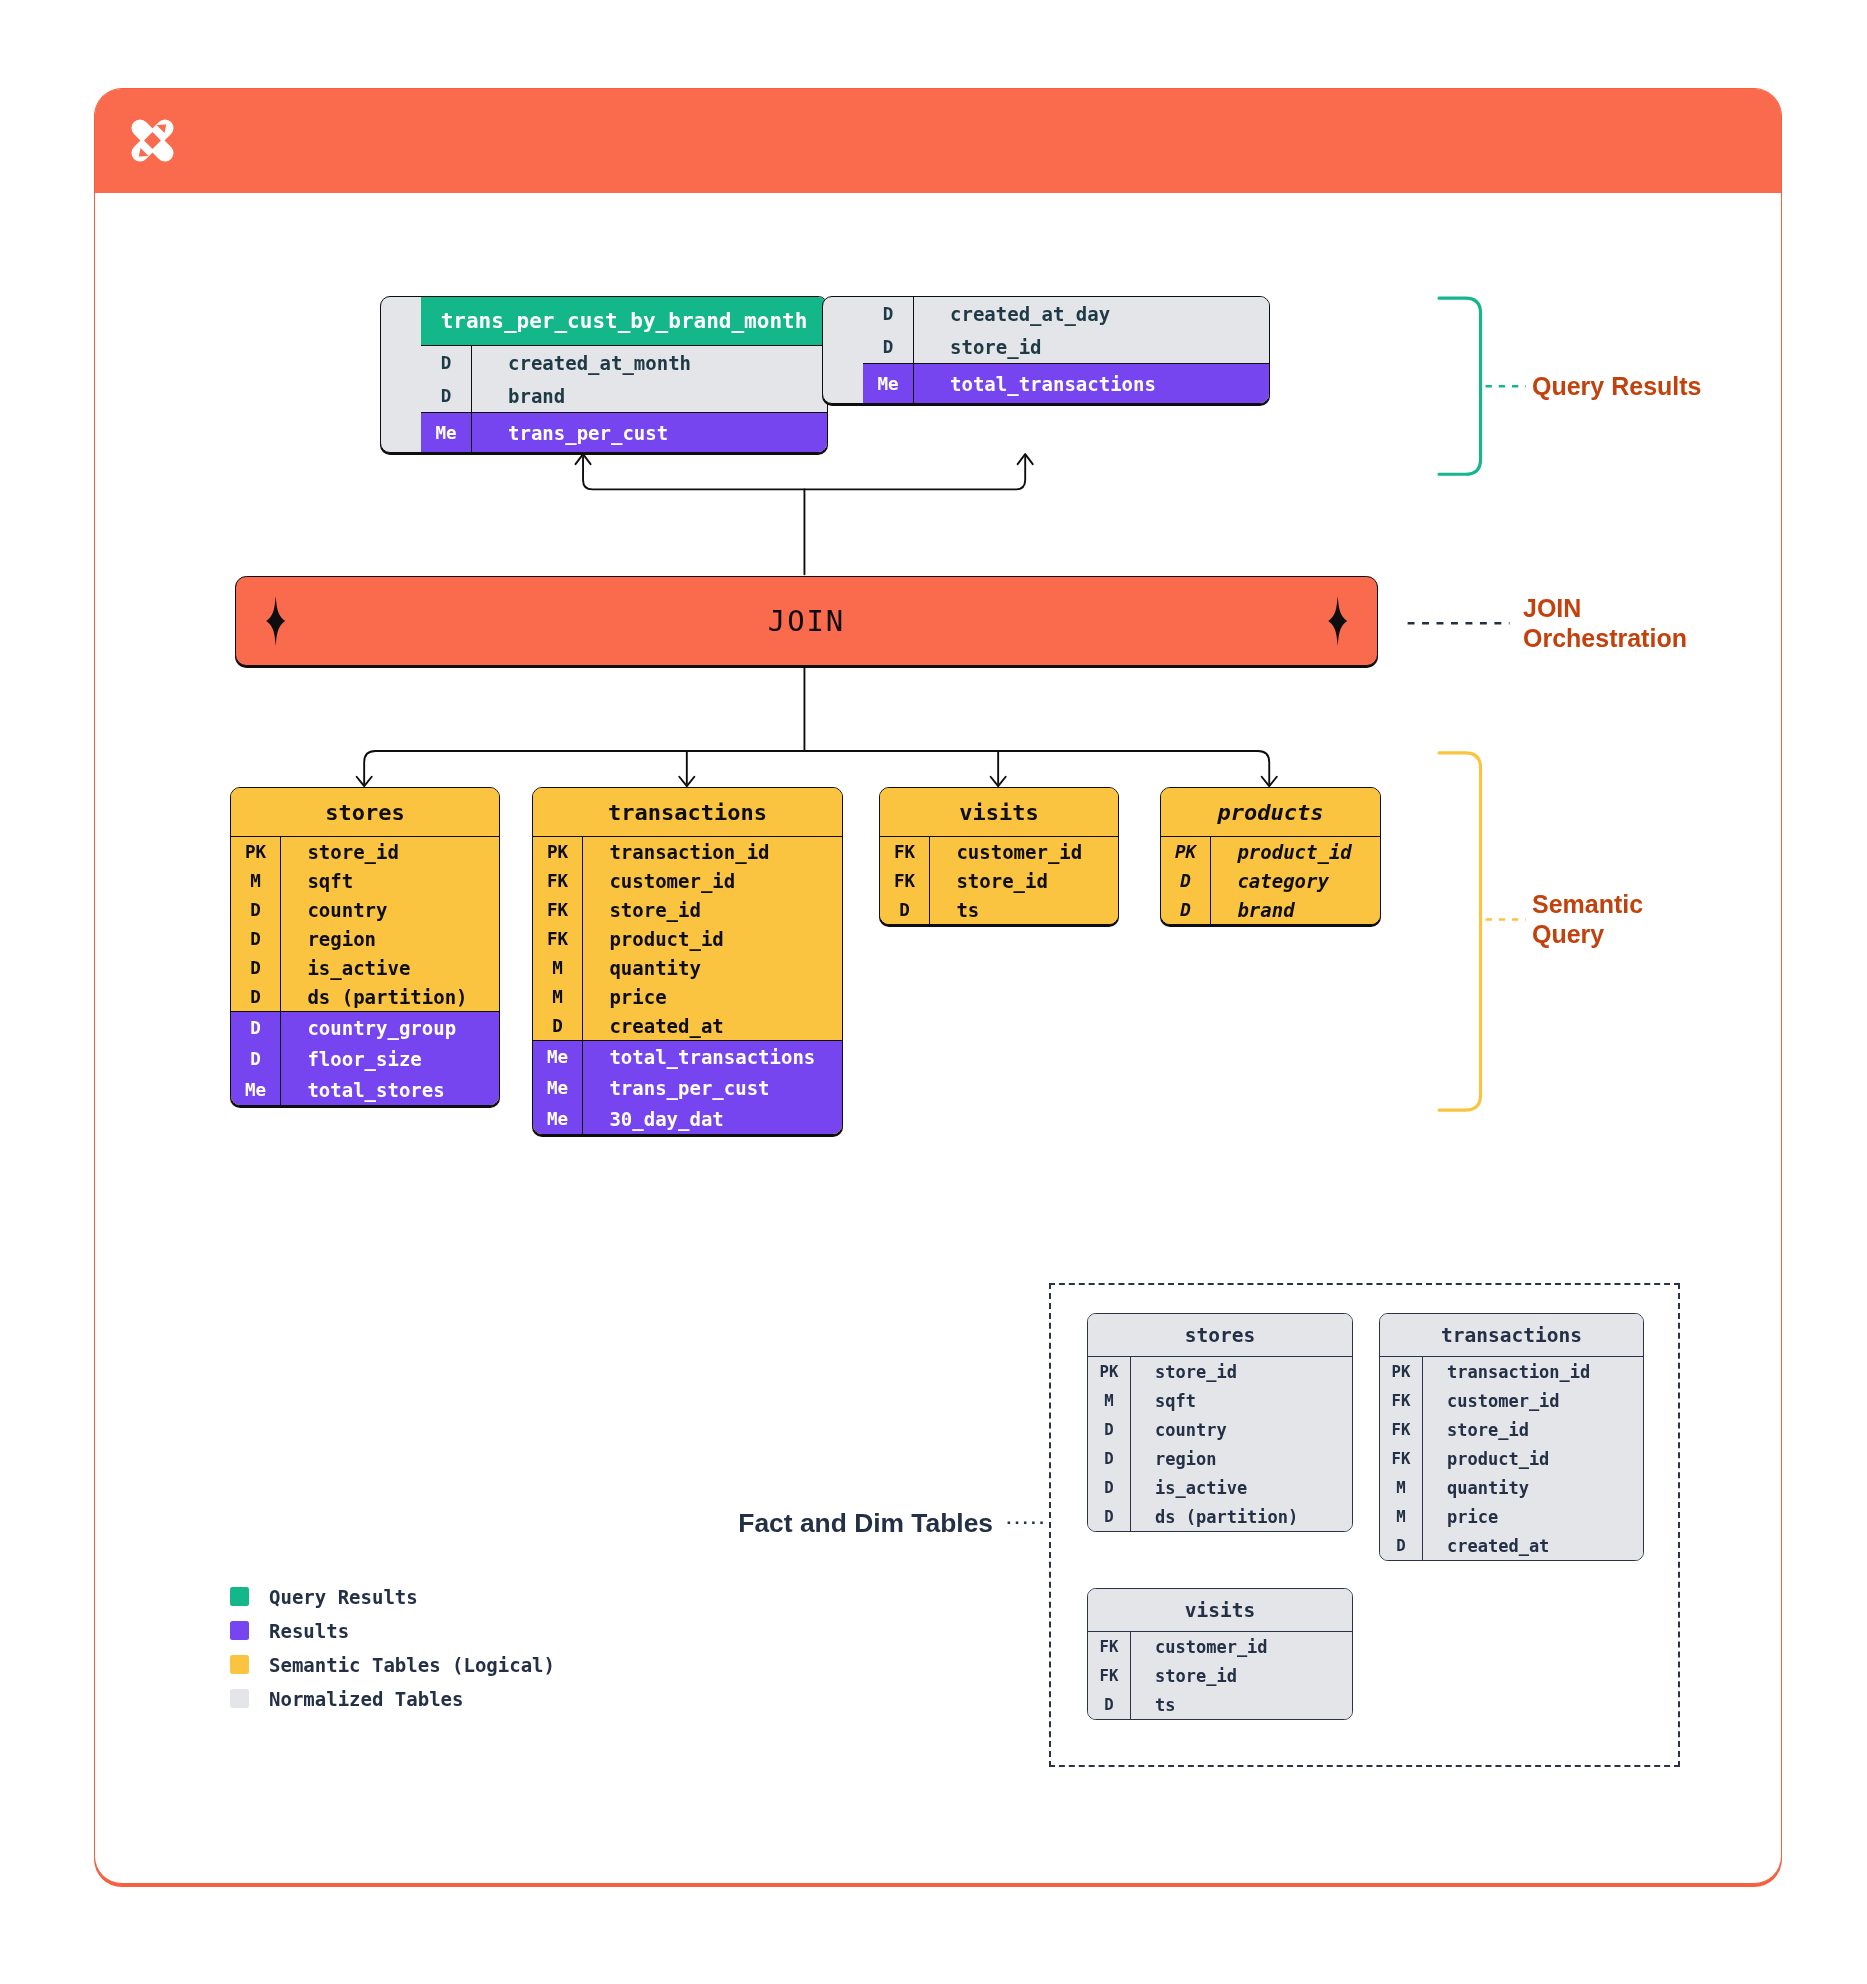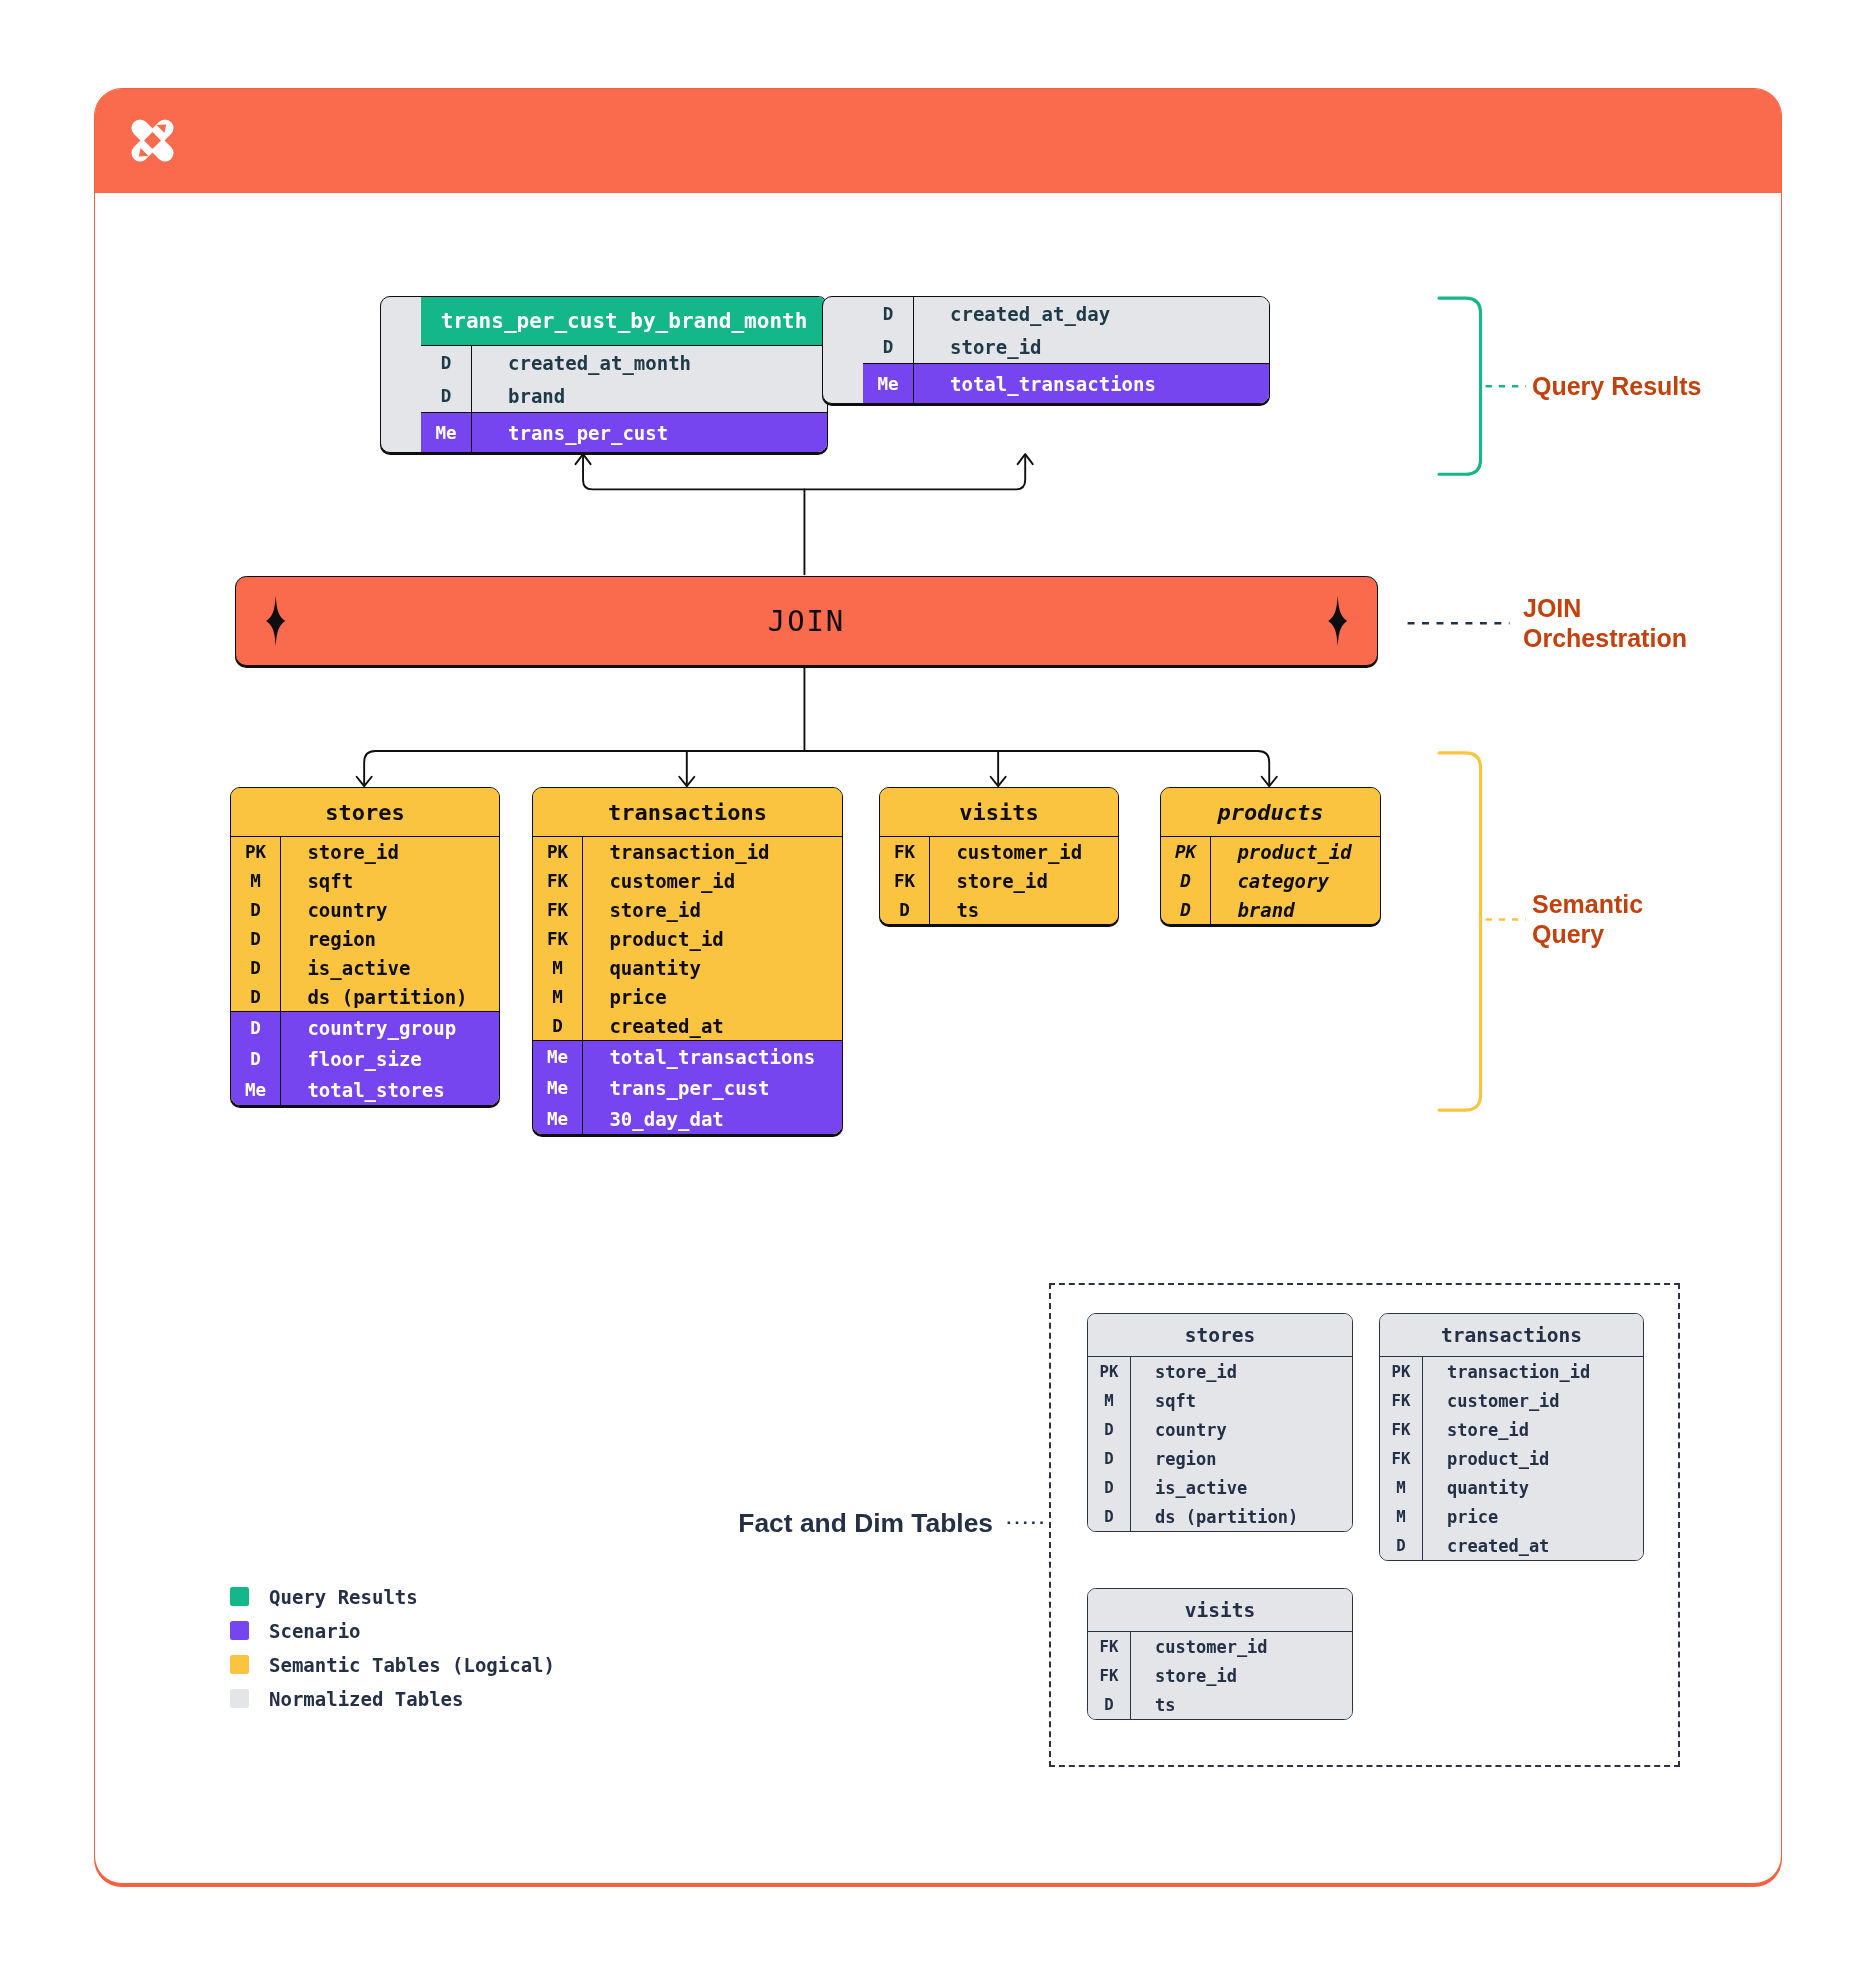--- a/index.html
+++ b/index.html
@@ -377,21 +377,21 @@
     </div>
   </div>
 
   <div class="legend">
     <div class="legend-row">
       <span class="legend-sw" style="background-color: rgb(20, 183, 138);"></span>
       <span class="legend-tx">Query Results</span>
     </div>
     <div class="legend-row">
       <span class="legend-sw" style="background-color: rgb(118, 69, 240);"></span>
-      <span class="legend-tx">Scenario</span>
+      <span class="legend-tx">Results</span>
     </div>
     <div class="legend-row">
       <span class="legend-sw" style="background-color: rgb(251, 196, 64);"></span>
       <span class="legend-tx">Semantic Tables (Logical)</span>
     </div>
     <div class="legend-row">
       <span class="legend-sw" style="background-color: rgb(227, 229, 233);"></span>
       <span class="legend-tx">Normalized Tables</span>
     </div>
   </div>

